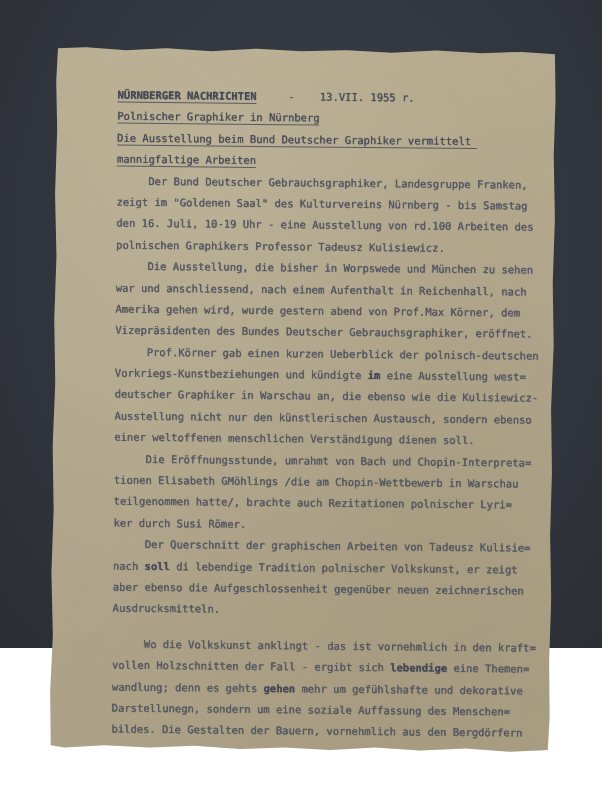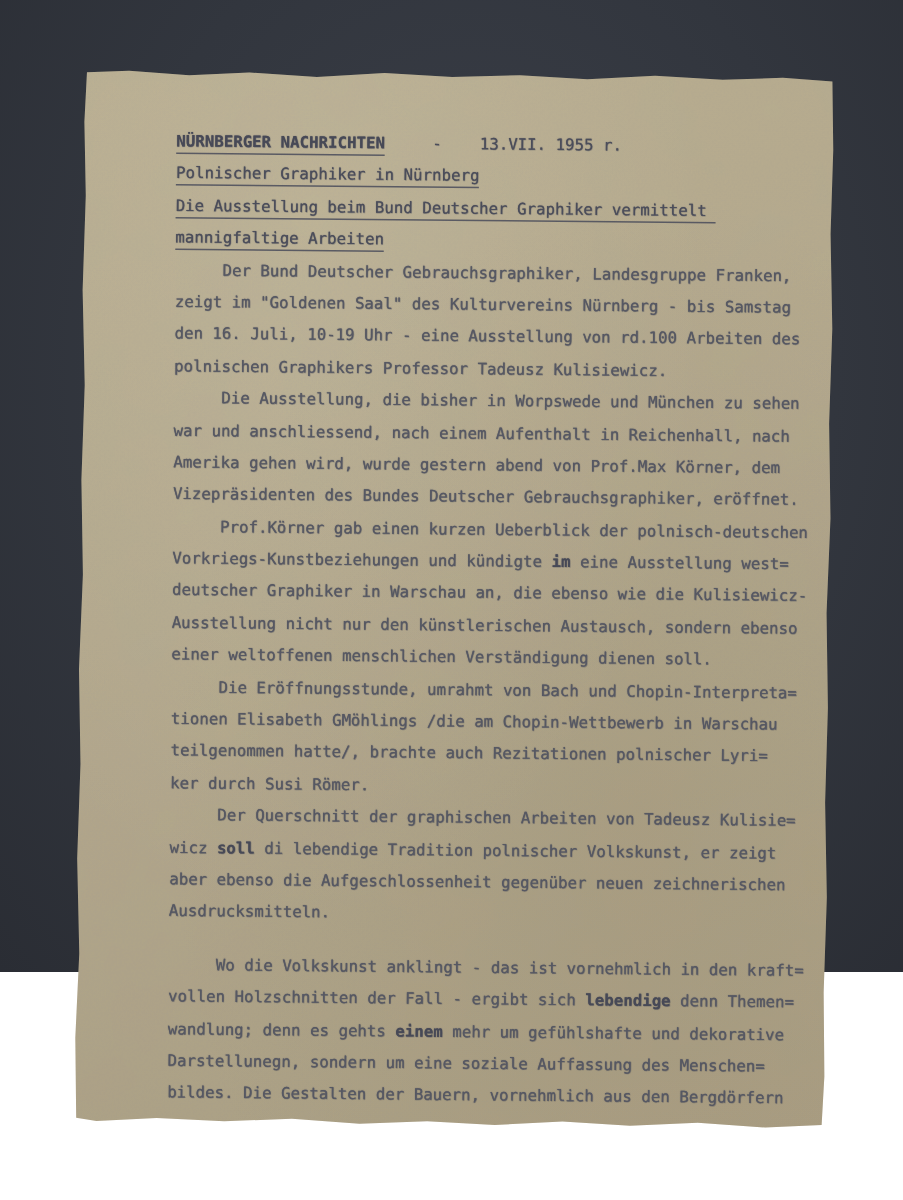--- a/index.html
+++ b/index.html
@@ -76,23 +76,23 @@
         <div class="line"><span>     Prof.Körner gab einen kurzen Ueberblick der polnisch-deutschen</span></div>
         <div class="line"><span>Vorkriegs-Kunstbeziehungen und kündigte </span><span class="b">im</span><span> eine Ausstellung west=</span></div>
         <div class="line"><span>deutscher Graphiker in Warschau an, die ebenso wie die Kulisiewicz-</span></div>
         <div class="line"><span>Ausstellung nicht nur den künstlerischen Austausch, sondern ebenso</span></div>
         <div class="line"><span>einer weltoffenen menschlichen Verständigung dienen soll.</span></div>
         <div class="line"><span>     Die Eröffnungsstunde, umrahmt von Bach und Chopin-Interpreta=</span></div>
         <div class="line"><span>tionen Elisabeth GMöhlings /die am Chopin-Wettbewerb in Warschau</span></div>
         <div class="line"><span>teilgenommen hatte/, brachte auch Rezitationen polnischer Lyri=</span></div>
         <div class="line"><span>ker durch Susi Römer.</span></div>
         <div class="line"><span>     Der Querschnitt der graphischen Arbeiten von Tadeusz Kulisie=</span></div>
-        <div class="line"><span>wicz </span><span class="b">soll</span><span> di lebendige Tradition polnischer Volkskunst, er zeigt</span></div>
+        <div class="line"><span>nach </span><span class="b">soll</span><span> di lebendige Tradition polnischer Volkskunst, er zeigt</span></div>
         <div class="line"><span>aber ebenso die Aufgeschlossenheit gegenüber neuen zeichnerischen</span></div>
         <div class="line"><span>Ausdrucksmitteln.</span></div>
         <div class="line gap"><span>     Wo die Volkskunst anklingt - das ist vornehmlich in den kraft=</span></div>
-        <div class="line"><span>vollen Holzschnitten der Fall - ergibt sich </span><span class="b">lebendige</span><span> denn Themen=</span></div>
-        <div class="line"><span>wandlung; denn es gehts </span><span class="b">einem</span><span> mehr um gefühlshafte und dekorative</span></div>
+        <div class="line"><span>vollen Holzschnitten der Fall - ergibt sich </span><span class="b">lebendige</span><span> eine Themen=</span></div>
+        <div class="line"><span>wandlung; denn es gehts </span><span class="b">gehen</span><span> mehr um gefühlshafte und dekorative</span></div>
         <div class="line"><span>Darstellunegn, sondern um eine soziale Auffassung des Menschen=</span></div>
         <div class="line"><span>bildes. Die Gestalten der Bauern, vornehmlich aus den Bergdörfern</span></div>
       </div>
   </div>
 </div>
 
 </body></html>

